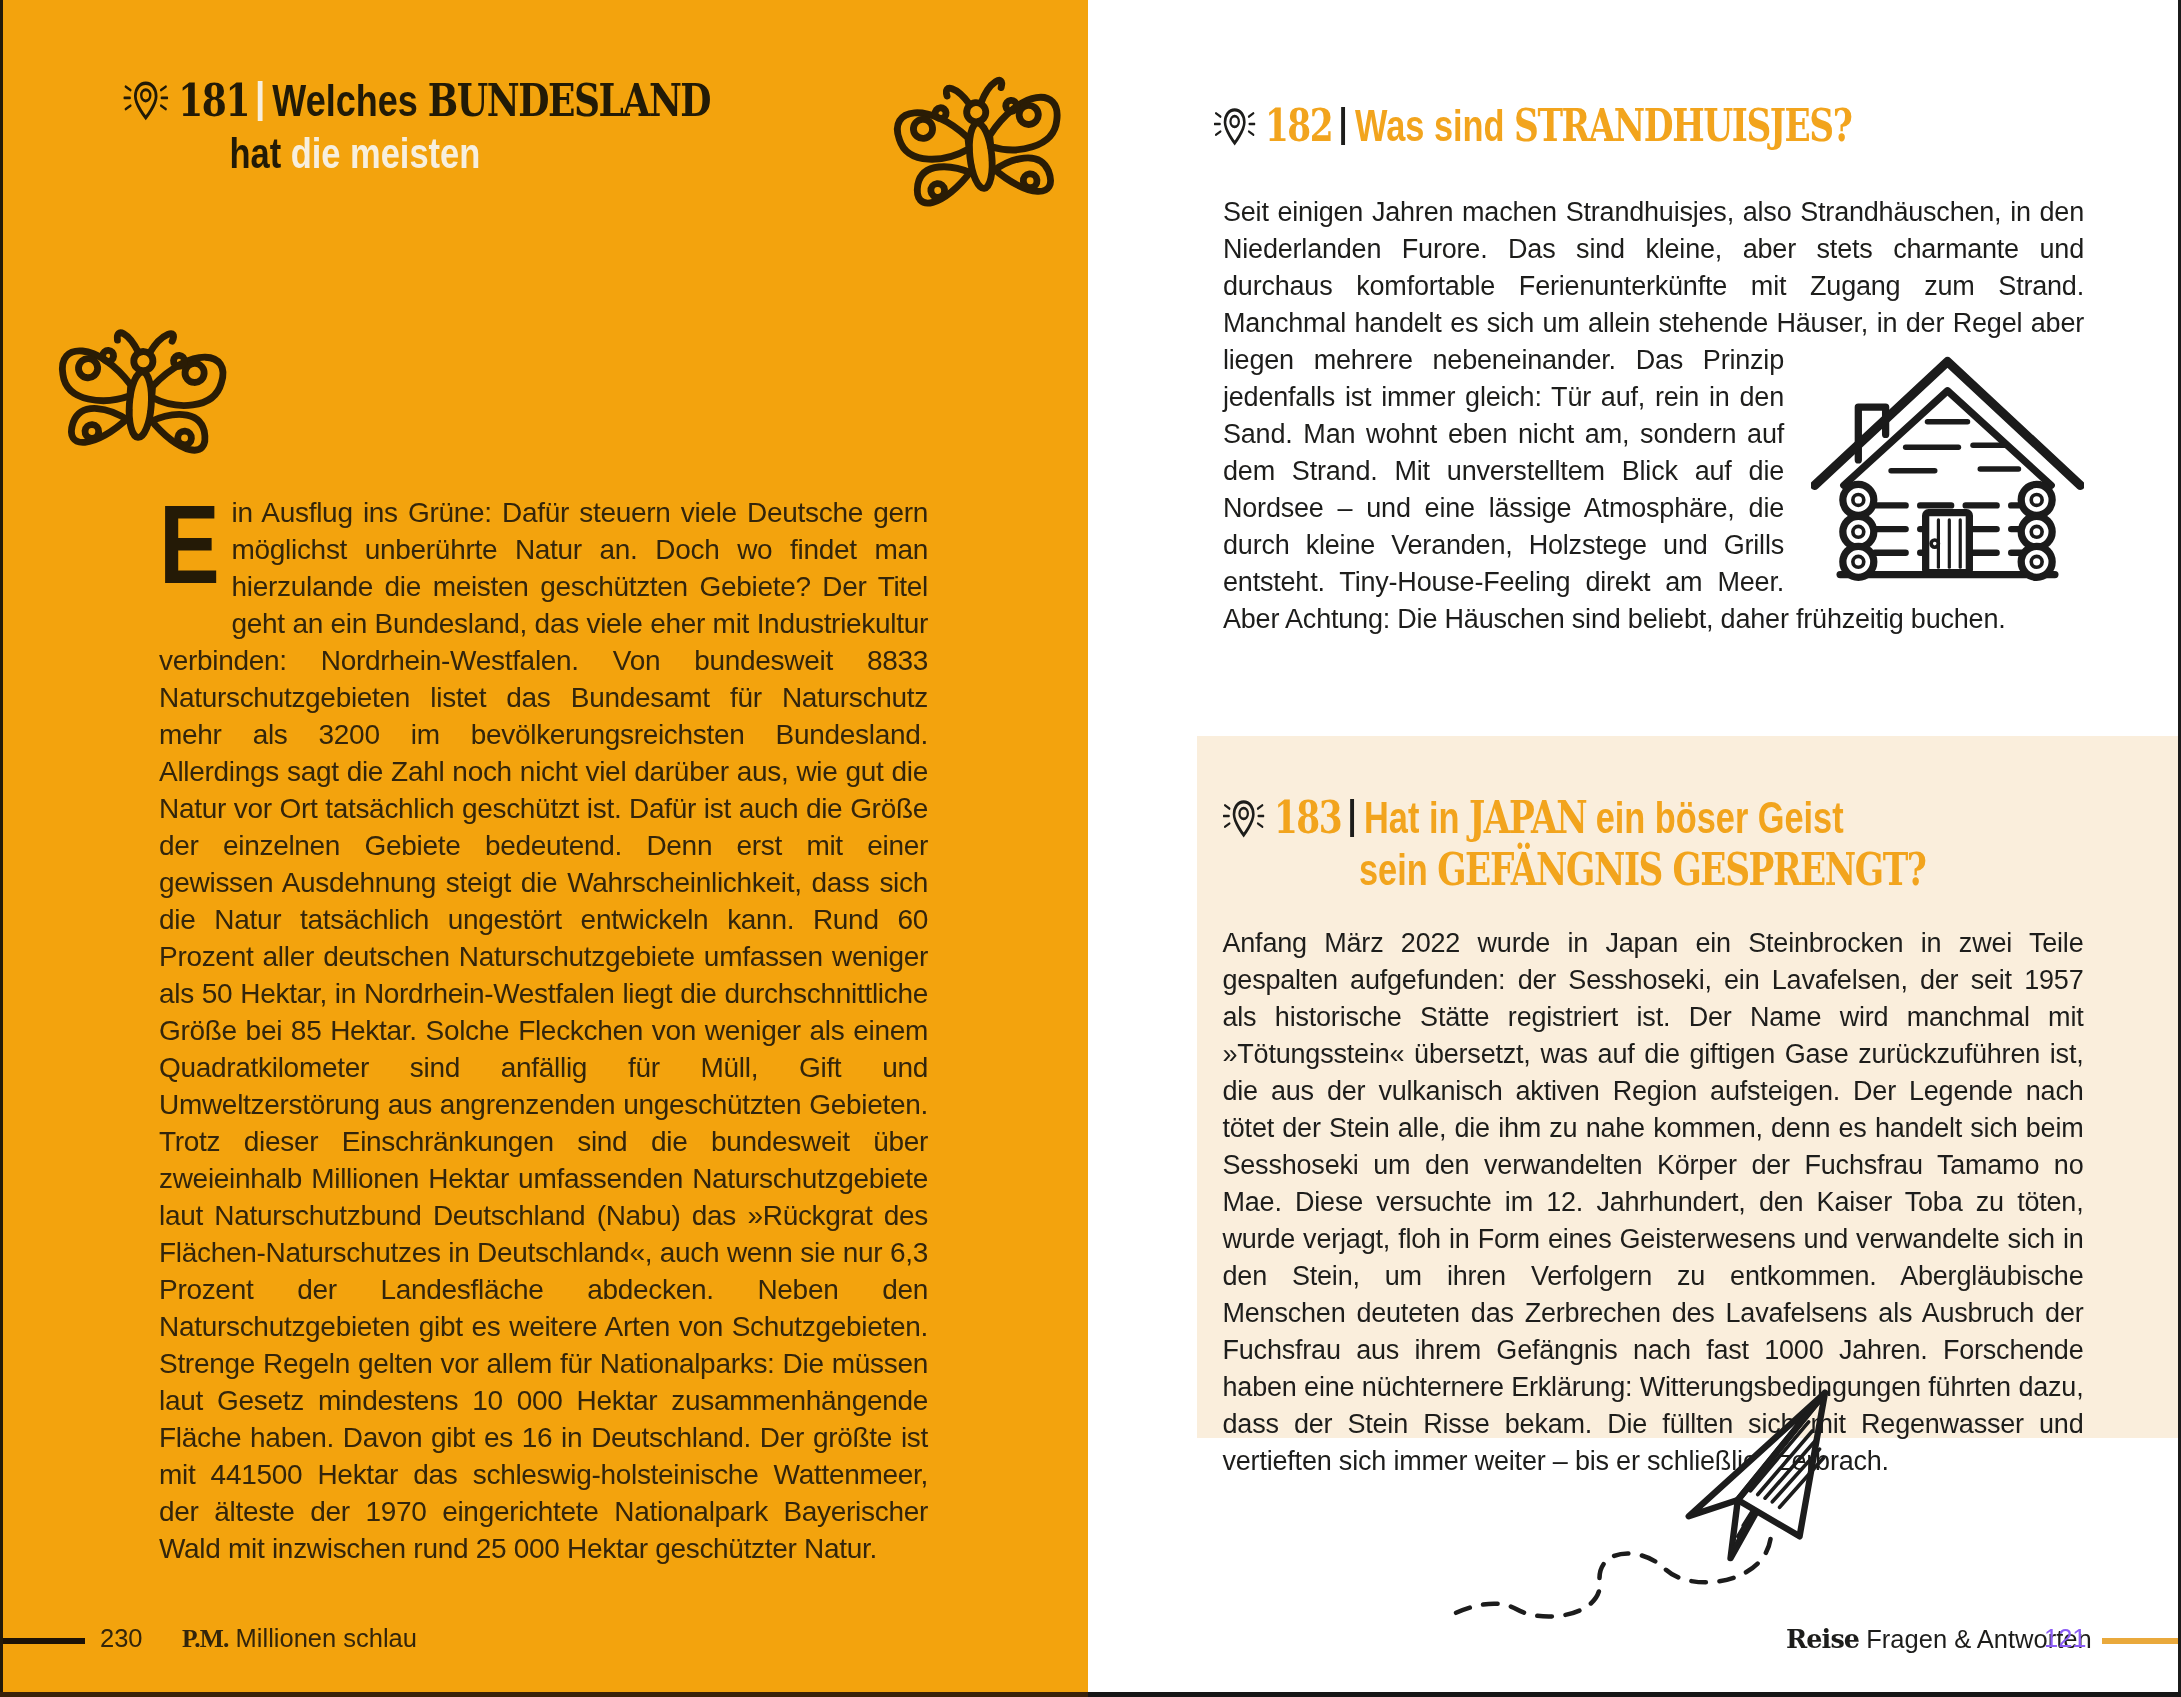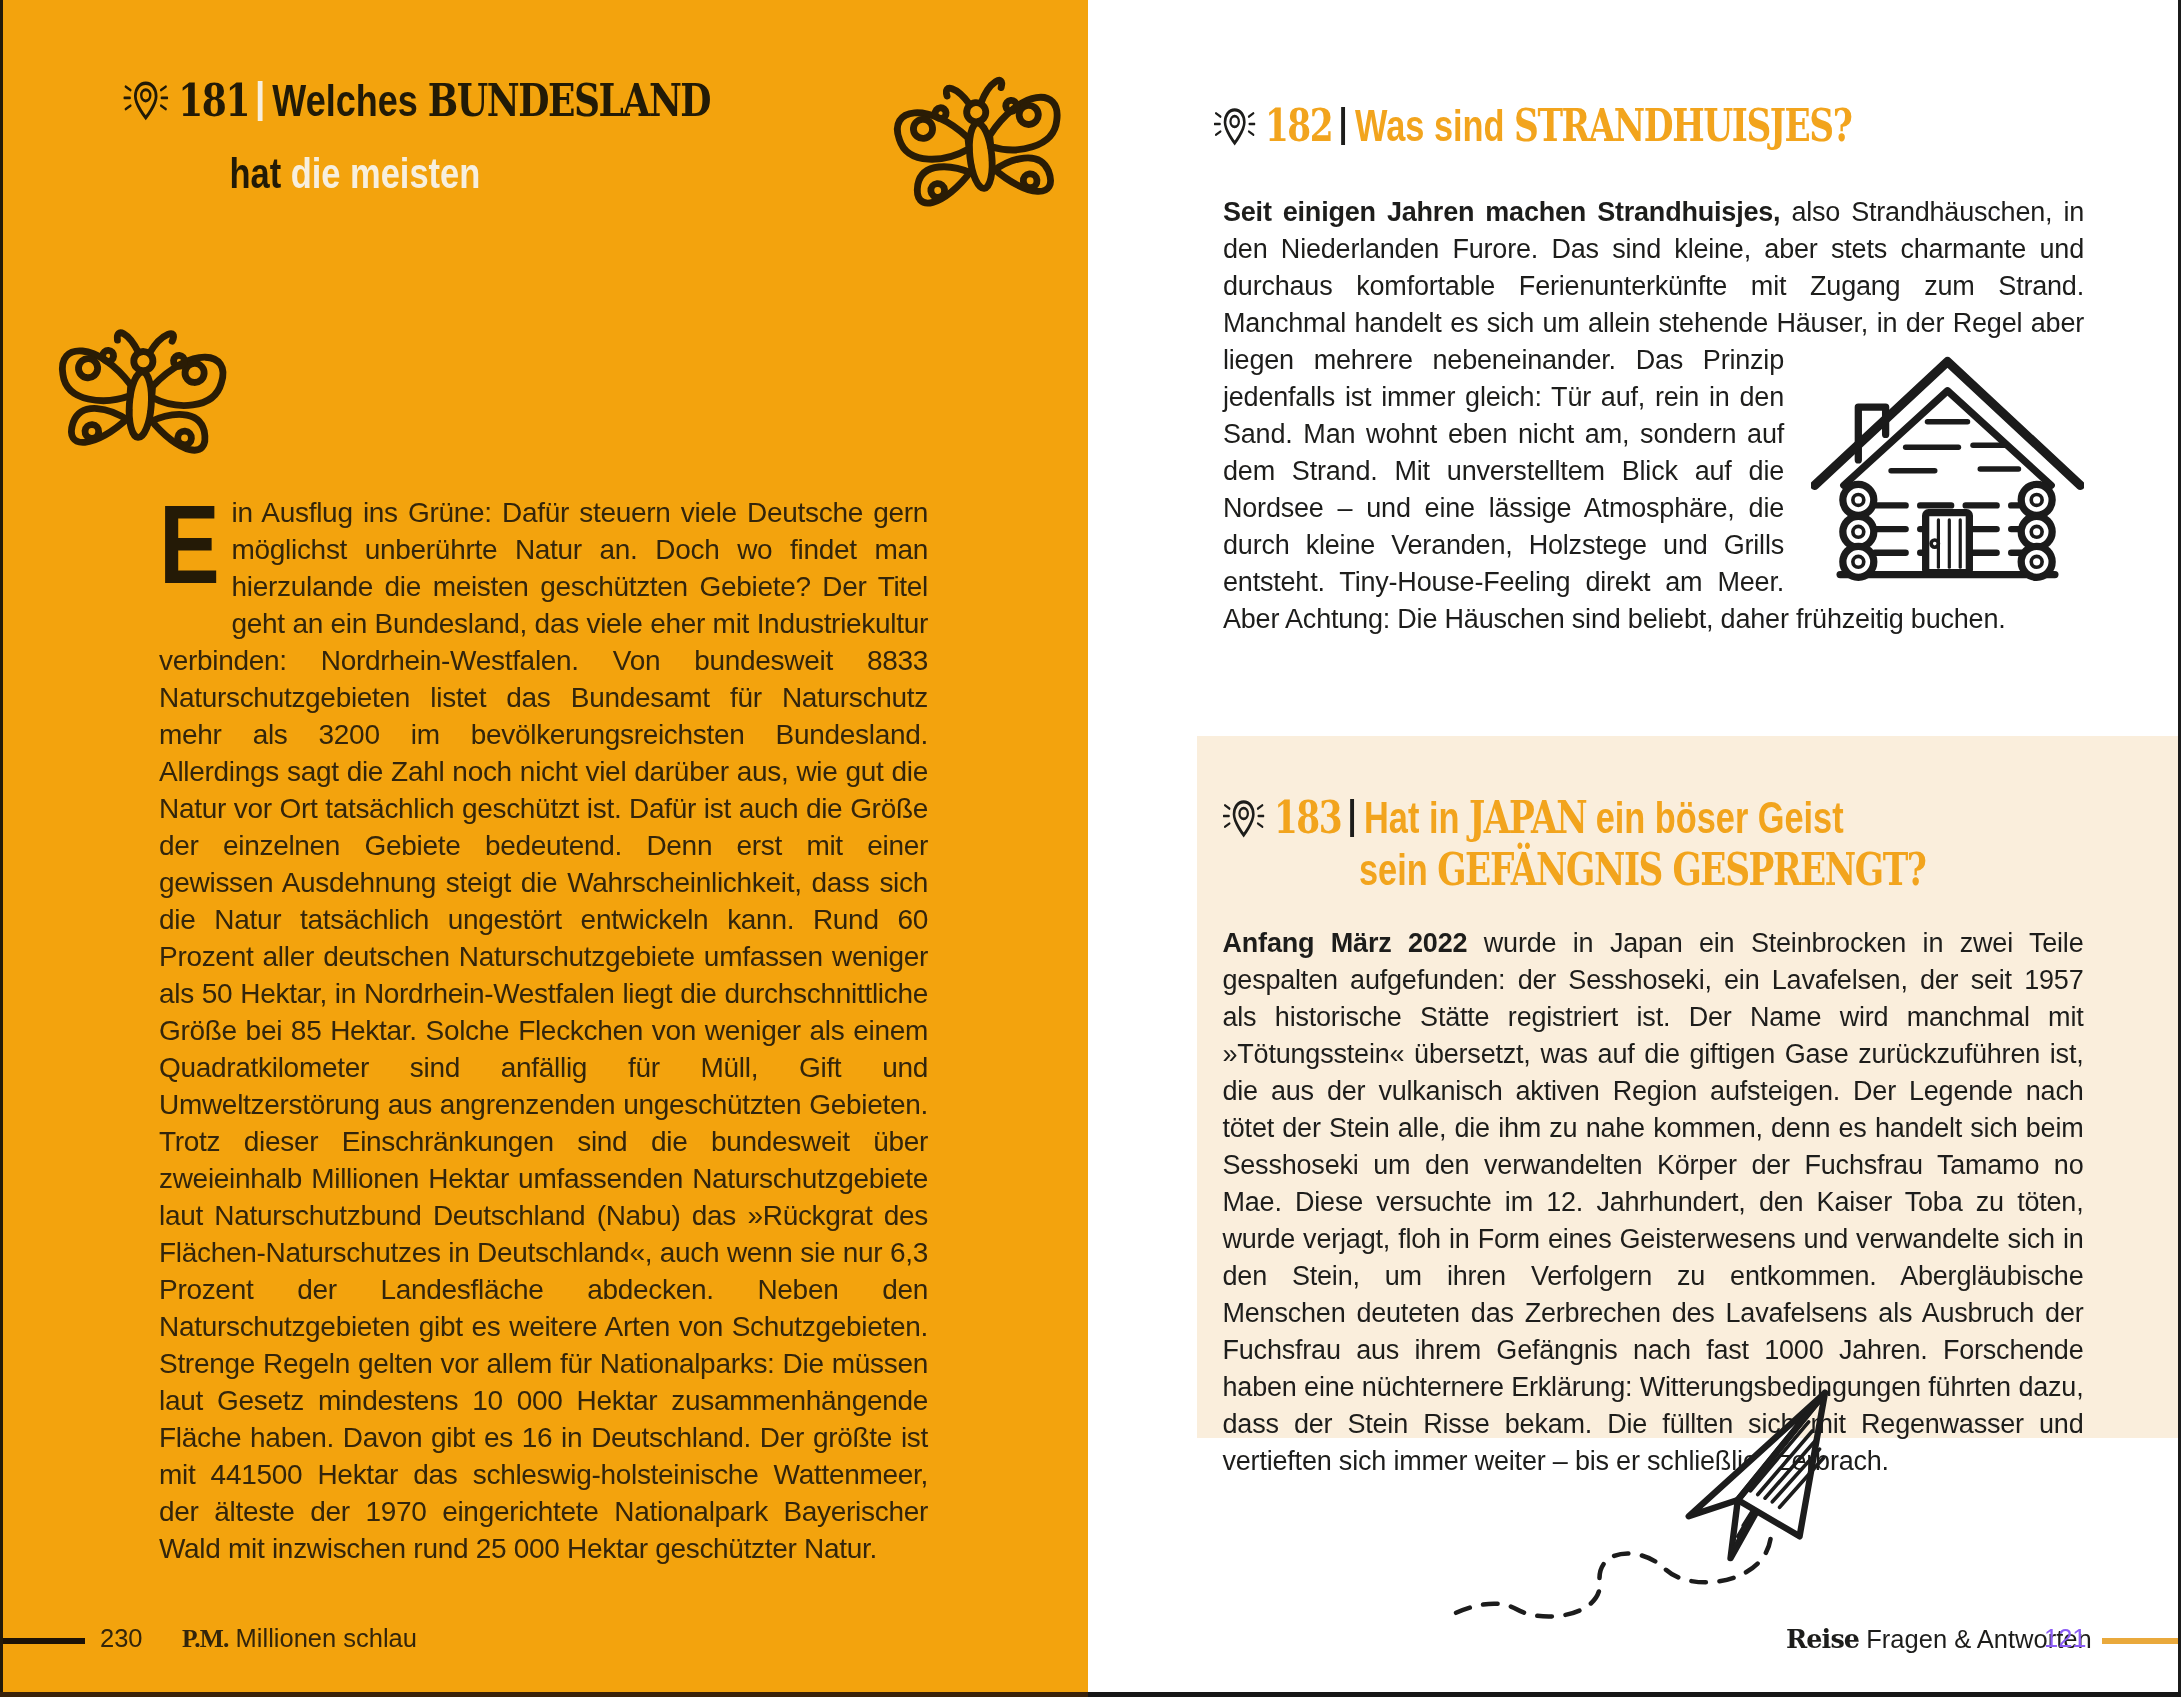--- a/index.html
+++ b/index.html
@@ -20,21 +20,21 @@
   .slab{font-family:"DejaVu Serif", serif;font-weight:bold;letter-spacing:-1.8px;}
   .sq{display:inline-block;white-space:nowrap;}
   .bar{display:inline-block;width:5.5px;vertical-align:-0.10em;margin:0 12.7px 0 11px;}
 
   
   .q181-title{position:absolute;left:50px;top:78px;width:609px;text-align:center;color:#221a06;}
   .q181-line{line-height:1;}
   .t1{font-size:45px;font-weight:bold;transform:scaleX(0.80);transform-origin:center;}
   .t1 .bar{height:40px;background:#F7EFDE;}
   .t2{font-size:42px;font-weight:bold;transform:scaleX(0.82);transform-origin:center;}
-  .q181-line+.q181-line{margin-top:30px;}
+  .q181-line+.q181-line{margin-top:10px;}
   .t3{font-size:56px;transform:scaleX(0.68);transform-origin:center;color:#F7EFDE;}
   .cream{color:#F7EFDE;}
   .black{color:#221a06;}
 
   .pin-icon{vertical-align:-0.16em;}
 
   
   .q181-body{position:absolute;left:159px;top:494px;width:769px;font-size:28px;line-height:37px;
              text-align:justify;color:#33250b;letter-spacing:-0.3px;}
   .dropcap{float:left;font-size:111px;line-height:0.82;font-weight:bold;width:58px;height:111px;
@@ -45,21 +45,21 @@
   .f-num-l{position:absolute;left:100px;top:1624px;font-size:25.5px;color:#33250b;}
   .f-brand{position:absolute;left:182px;top:1624px;font-size:25.5px;color:#33250b;}
   .f-brand b{font-family:Liberation Serif, serif;letter-spacing:-0.9px;}
 
   
   .q182-title{position:absolute;left:1214px;top:100px;width:909px;color:#F2A41D;}
   .h-line{font-size:44px;font-weight:bold;line-height:1.18;transform:scaleX(0.78);transform-origin:left center;}
   .h-line .bar{height:38px;background:#1d1d1b;}
   .q182-body{position:absolute;left:1223px;top:194px;width:861px;font-size:27px;line-height:37px;
              text-align:justify;color:#1d1d1b;letter-spacing:-0.2px;}
-  .lead{font-weight:bold;}
+  .lead{font-weight:normal;}
   .cabin-spacer{float:right;width:0;height:153px;}
   .cabin{float:right;clear:right;width:273px;height:244px;margin:0 0 9px 27px;}
 
   
   .q183-box{position:absolute;left:1197px;top:736px;width:985px;height:702px;background:#FAEEDC;
             box-sizing:border-box;padding:56px 98px 0 25.5px;}
   .q183-l2{margin-left:136px;}
   .q183-body{margin-top:29px;font-size:27px;line-height:37px;text-align:justify;color:#1d1d1b;
              letter-spacing:-0.2px;width:861px;}
 

